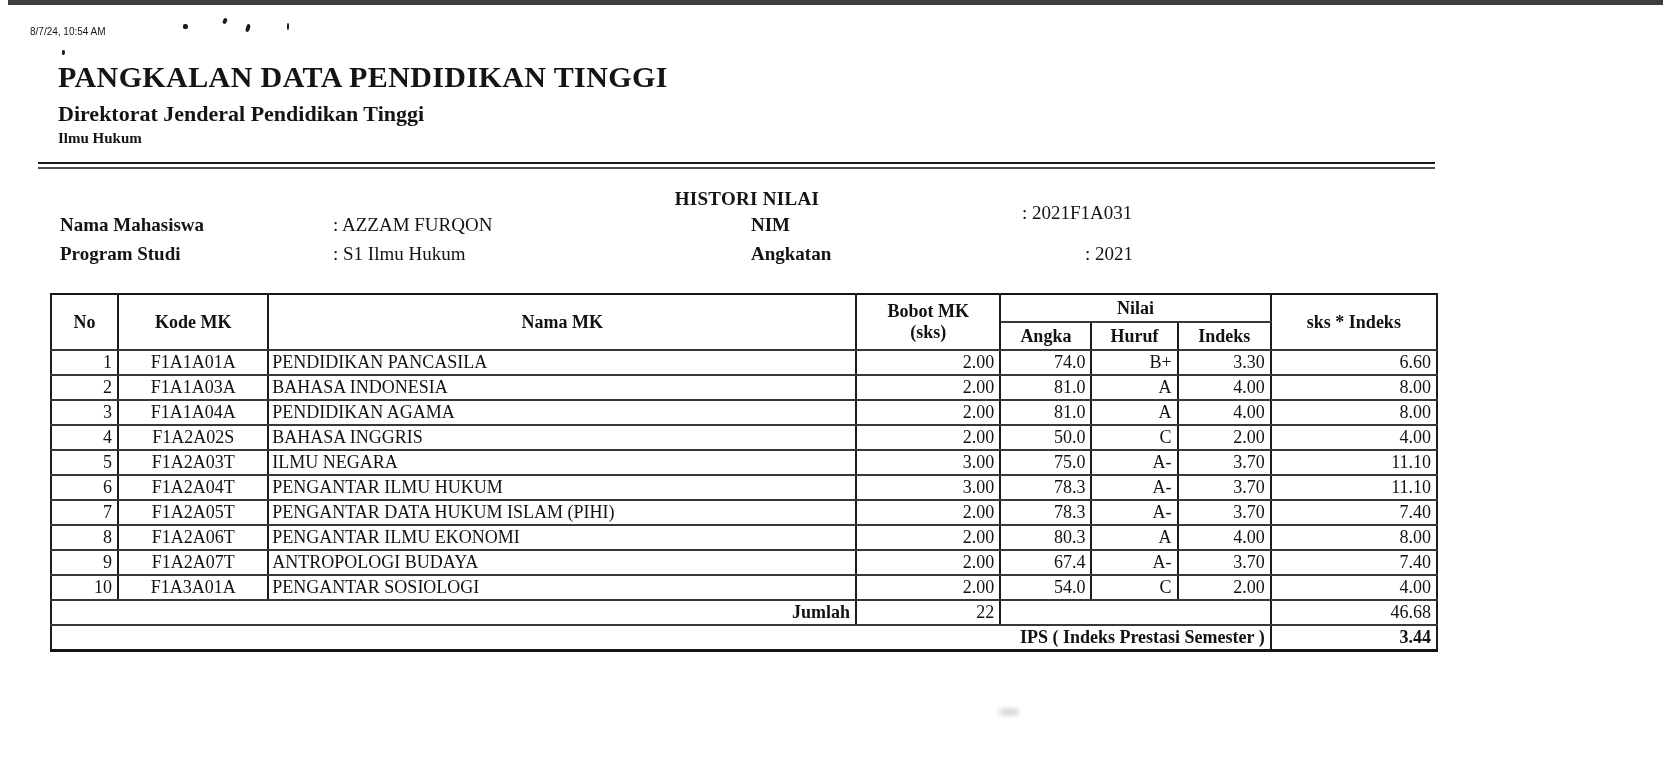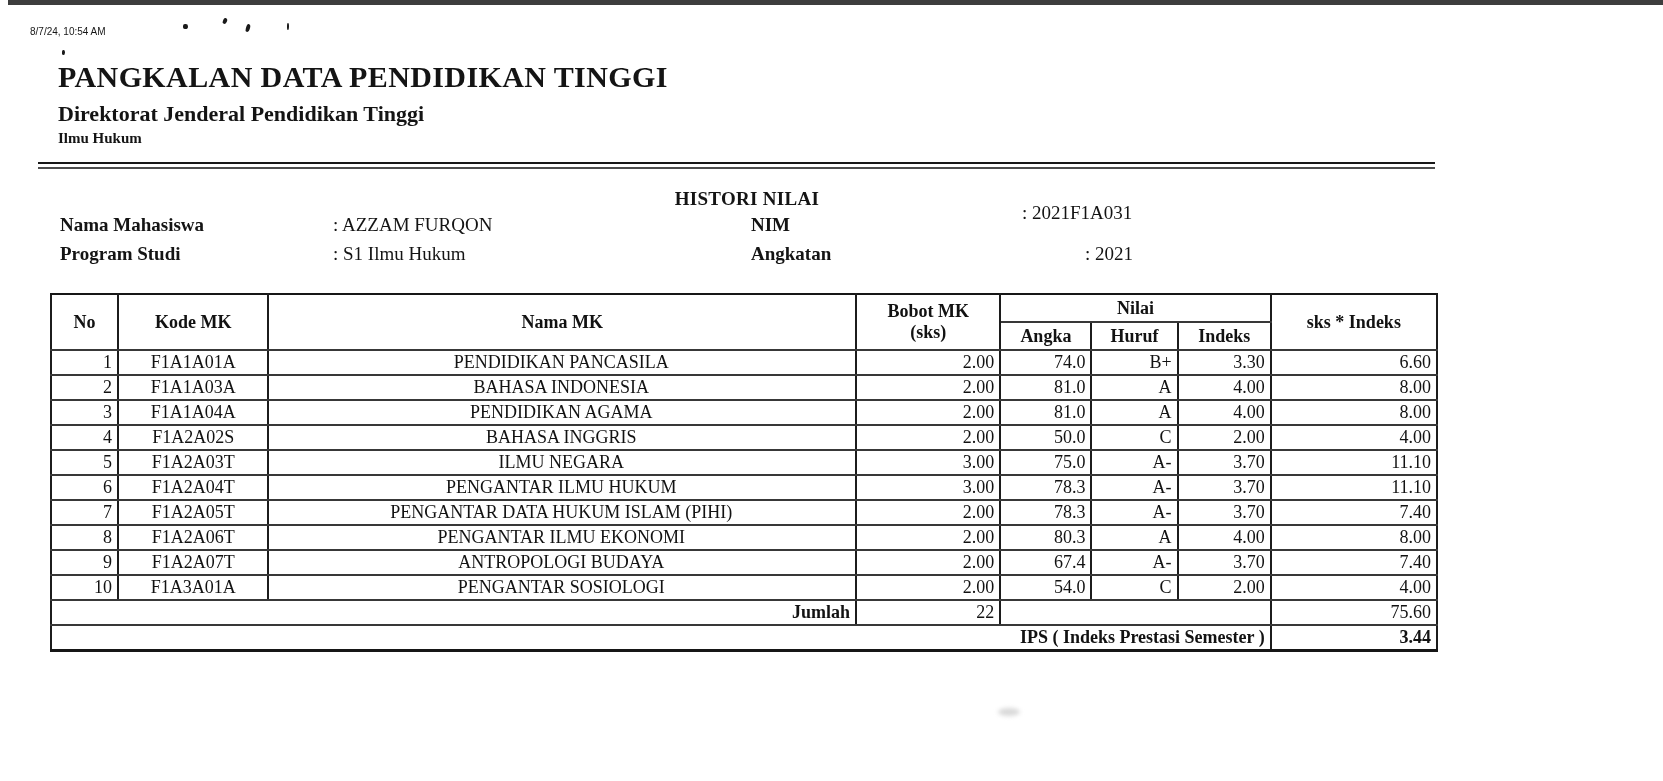--- a/index.html
+++ b/index.html
@@ -25,21 +25,21 @@
   table.grades th, table.grades td{
     border-left:2px solid #1c1c1c;border-right:2px solid #1c1c1c;
     border-top:2px solid #383838;border-bottom:2px solid #383838;
     overflow:hidden;white-space:nowrap;
   }
   table.grades thead th{font-weight:bold;text-align:center;padding:1px 2px;border-top-color:#161616;}
   table.grades thead tr.h1 th{height:24px;}
   table.grades thead tr.h2 th{height:24px;}
   table.grades thead{border-bottom:2px solid #161616;}
   table.grades tbody td{height:23px;padding:0 5px;}
-  table.grades .al{text-align:center;padding-left:3px;}
+  table.grades .al{text-align:left;padding-left:3px;}
   table.grades .ac{text-align:center;}
   table.grades .ar{text-align:right;padding-right:5px;}
   table.grades tfoot td{height:23px;padding:0 22px;}
   .speck{position:absolute;background:#1a1a1a;border-radius:45% 55% 60% 40%;}
   .smudge{position:absolute;background:#d9d9d9;border-radius:50%;filter:blur(2px);}
 </style>
 </head>
 <body>
 
 <div class="topbar"></div>
@@ -196,20 +196,20 @@
       <td class="ar">C</td>
       <td class="ar">2.00</td>
       <td class="ar">4.00</td>
     </tr>
   </tbody>
   <tfoot>
     <tr>
       <td colspan="3" class="ar bold">Jumlah</td>
       <td class="ar">22</td>
       <td colspan="3"></td>
-      <td class="ar">75.60</td>
+      <td class="ar">46.68</td>
     </tr>
     <tr>
       <td colspan="7" class="ar bold">IPS ( Indeks Prestasi Semester )</td>
       <td class="ar bold">3.44</td>
     </tr>
   </tfoot>
 </table>
 
 </body></html>

